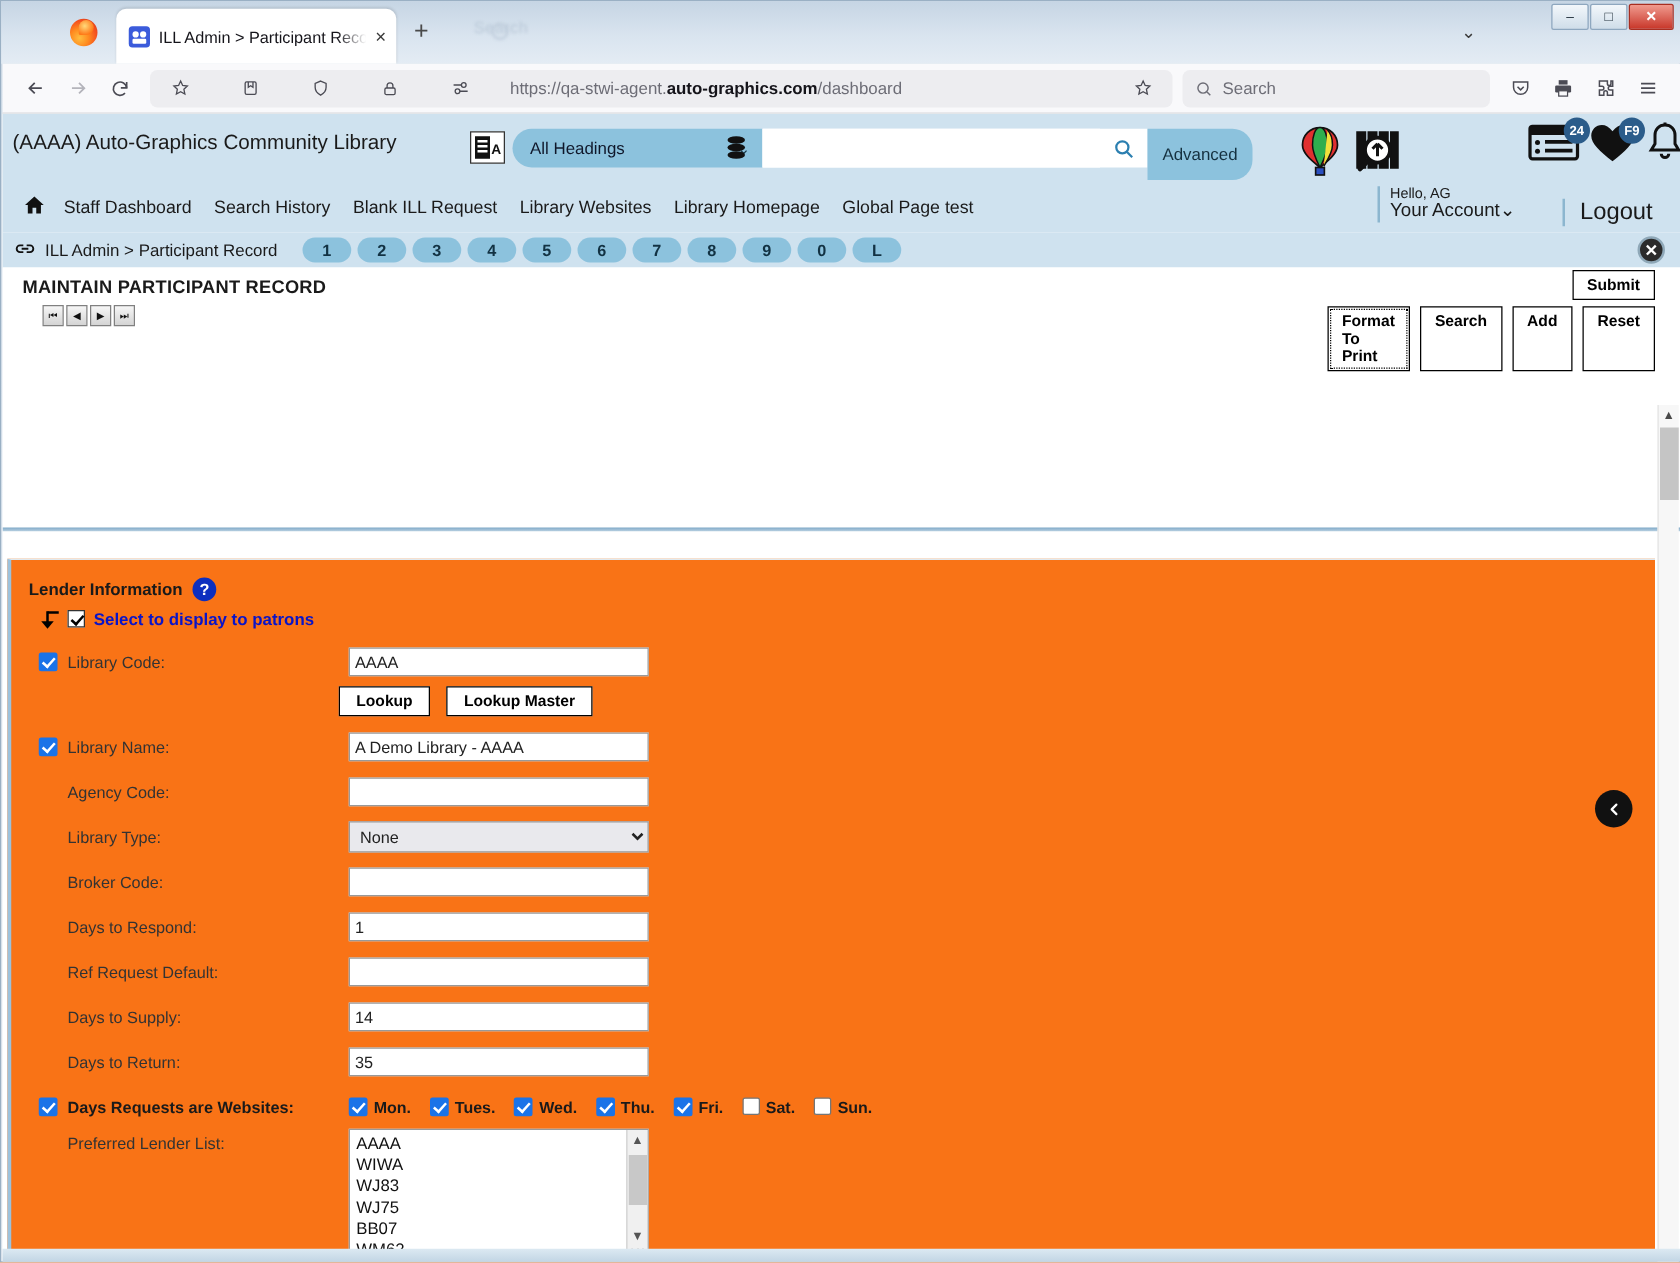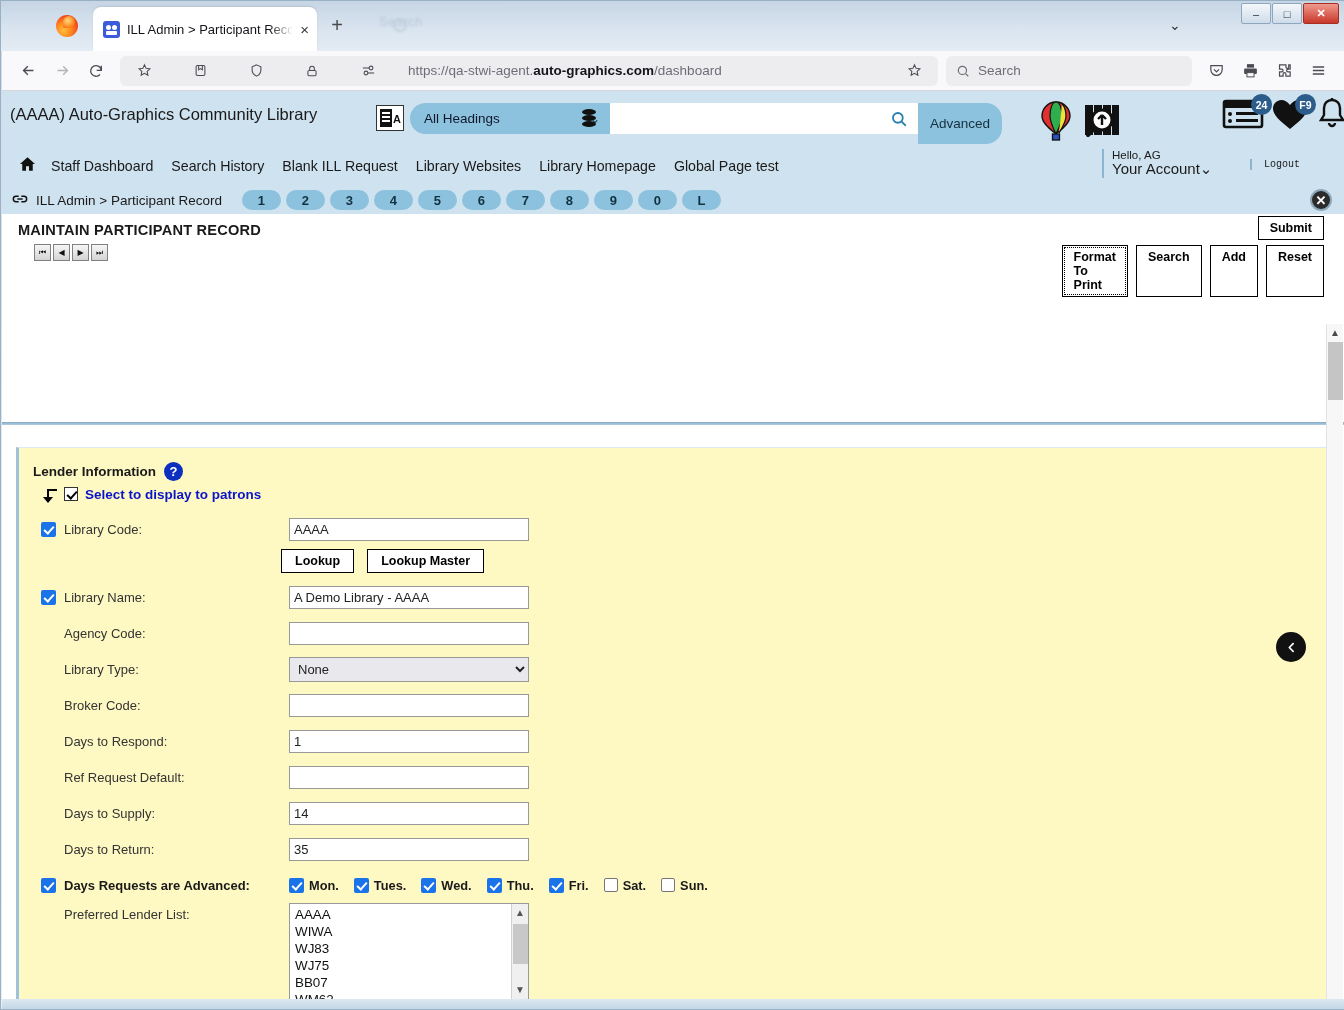--- a/index.html
+++ b/index.html
@@ -154,22 +154,22 @@
   .balloon{ width:34px;height:44px; position:relative; cursor:pointer;}
   .balloon svg{ display:block; }
   .mag-books{ width:40px;height:40px; cursor:pointer;}
   .hello-wrap{
     position:absolute; left:1100px; top:58px;
     border-left:2px solid #8cb6cf; padding-left:8px; line-height:1.08;
   }
   .hello-wrap .h1{ font-size:11.5px;color:#1a1a1a;}
   .hello-wrap .h2{ font-size:15px;color:#1a1a1a;cursor:pointer;}
   .logout{
-    position:absolute; left:1248px; top:68px; font-size:10px;color:#1a1a1a;
-    border-left:2px solid #8cb6cf; padding-left:12px; cursor:pointer;font-family:Liberation Mono, monospace;
+    position:absolute; left:1248px; top:68px; font-size:19px;color:#1a1a1a;
+    border-left:2px solid #8cb6cf; padding-left:12px; cursor:pointer;
   }
   .right-icons{ position:absolute; left:1200px; top:5px; display:flex; gap:4px; align-items:flex-start;padding-left:20px;}
   .badge{
     position:absolute; top:-2px; right:-6px; background:#2b5c8a; color:#fff;
     font-size:10.5px; font-weight:bold; border-radius:50%;
     width:21px;height:21px; display:flex;align-items:center;justify-content:center;
   }
   .ic-wrap{ position:relative; cursor:pointer; }
 
   
@@ -236,34 +236,34 @@
   .tabs1{ top:273px; }
   .tabs2{ top:303px; }
 
   .divider{
     position:absolute; left:0; top:208px; width:100%; height:3px;
     background:linear-gradient(180deg,#7fa9c8,#b7cfe0);
   }
 
   
   .formpanel{
-    position:absolute; left:14px; top:233px; width:1318px; height:560px;
-    background:#fef9c3; border-left:3px solid #9dc2dc; border-top:1px solid #dfe9f0;
+    position:absolute; left:4px; top:233px; width:1318px; height:560px;
+    background:#f97316; border-left:3px solid #9dc2dc; border-top:1px solid #dfe9f0;
     overflow:hidden;
   }
   .form-inner{ position:relative; padding:14px 0 0 14px; }
   .sec-title{
     font-size:13.5px;font-weight:bold;color:#1a1a1a; display:flex;align-items:center;gap:8px;
   }
   .help-ico{
     width:19px;height:19px;border-radius:50%;background:#0d2fbf;color:#fff;
     display:flex;align-items:center;justify-content:center;font-size:13px;font-weight:bold;
     cursor:pointer;
   }
-  .patron-row{ display:flex; gap:7px; margin:6px 0 8px 8px; }
+  .patron-row{ display:flex; align-items:center; gap:7px; margin:6px 0 8px 8px; }
   .arrow-hook{ width:16px;height:16px; position:relative; }
   .arrow-hook:before{
     content:""; position:absolute; left:7px; top:2px; width:9px; height:2px; background:#000;
   }
   .arrow-hook:after{
     content:""; position:absolute; left:6px; top:2px; width:2px; height:10px; background:#000;
   }
   .arrow-hook i{
     position:absolute; left:2px; top:10px; width:0;height:0;
     border-left:5px solid transparent;border-right:5px solid transparent;border-top:6px solid #000;
@@ -710,21 +710,21 @@
           </div>
 
           <div class="frow">
             <span class="fcheck spacer"></span>
             <span class="flabel">Days to Return:</span>
             <input class="ftext" value="35" style="">
           </div>
 
           <div class="days-row">
             <span class="fcheck"></span>
-            <span class="flabel bold">Days Requests are Advanced:</span>
+            <span class="flabel bold">Days Requests are Websites:</span>
             <span class="daywrap">
               <span class="fcheck" style="margin:0"></span>
               <span>Mon.</span>
             </span>
             <span class="daywrap">
               <span class="fcheck" style="margin:0"></span>
               <span>Tues.</span>
             </span>
             <span class="daywrap">
               <span class="fcheck" style="margin:0"></span>

